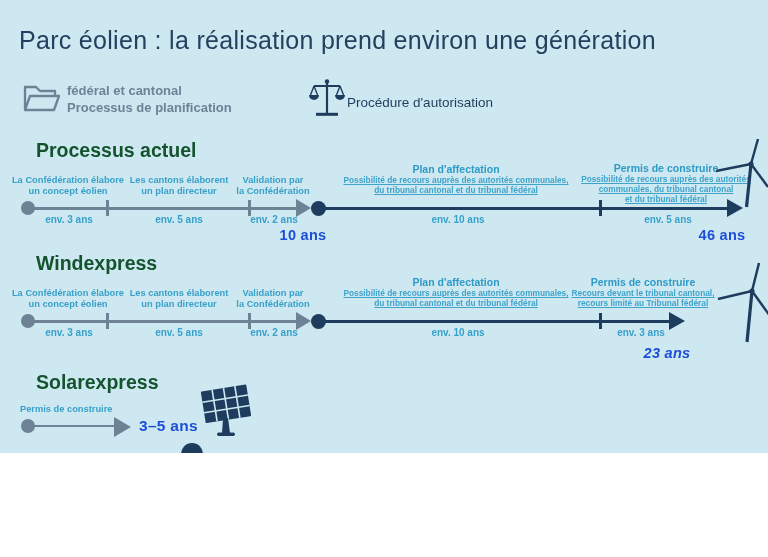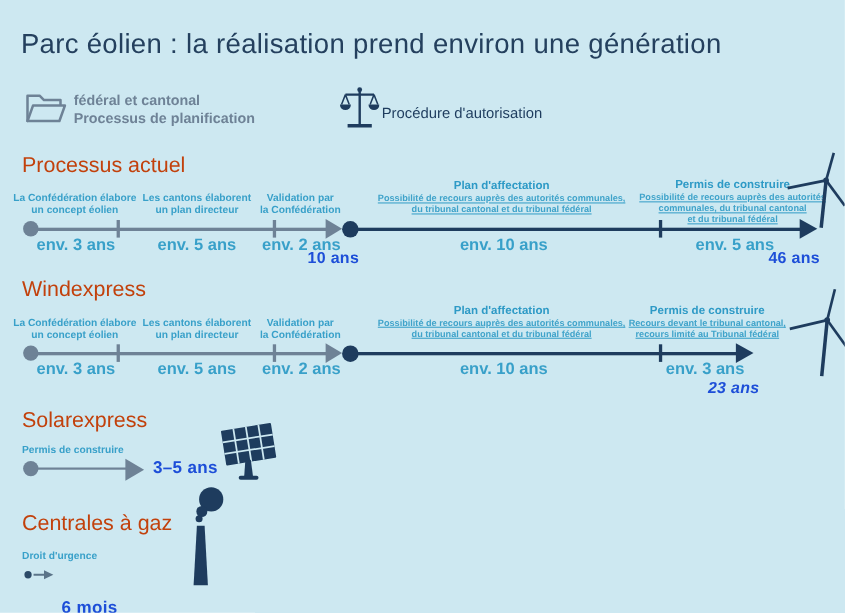--- a/index.html
+++ b/index.html
@@ -1,27 +1,27 @@
 <!DOCTYPE html>
 <html><head>
 <meta charset="utf-8">
 <style>
   html,body{margin:0;padding:0;}
   body{font-family:"Liberation Sans","DejaVu Sans",sans-serif;}
-  .canvas{position:relative;width:768px;height:557px;background:#cde8f1;overflow:hidden;}
+  .canvas{position:relative;width:768px;height:453px;background:#cde8f1;overflow:hidden;}
   .abs{position:absolute;}
   .page-title{font-size:25px;letter-spacing:.3px;color:#24405e;font-weight:400;white-space:nowrap;}
   .legend-text{font-size:13px;font-weight:bold;color:#6e8296;line-height:17px;}
   .legend-auth{font-size:13.5px;font-weight:normal;color:#1e3c5e;white-space:nowrap;}
-  .sec-heading{font-size:19.5px;font-weight:normal;color:#c2410c;white-space:nowrap;}
+  .sec-heading{font-size:19.5px;font-weight:bold;color:#14532d;white-space:nowrap;margin-left:16px;}
   .center-block{position:absolute;transform:translateX(-50%);text-align:center;}
   .lbl{font-size:9.3px;font-weight:bold;color:#38a0c9;line-height:10.5px;white-space:nowrap;}
   .phase-title{font-size:10.5px;font-weight:bold;color:#2e9ac6;line-height:11px;white-space:nowrap;}
   .phase-sub{font-size:8.3px;font-weight:bold;color:#3fa3ca;line-height:10px;white-space:nowrap;text-decoration:underline;}
-  .duration{font-size:15px;font-weight:bold;color:#38a0c9;white-space:nowrap;}
+  .duration{font-size:10px;font-weight:bold;color:#38a0c9;white-space:nowrap;}
   .total{font-size:14.5px;font-weight:bold;color:#1d4ed8;white-space:nowrap;letter-spacing:.3px;}
   .tl-line-gray{position:absolute;height:2.5px;background:#6e8296;}
   .tl-line-navy{position:absolute;height:2.8px;background:#1e3c5e;}
   .tl-dot-gray{position:absolute;width:14px;height:14px;border-radius:50%;background:#6e8296;}
   .tl-dot-navy{position:absolute;width:15px;height:15px;border-radius:50%;background:#1e3c5e;}
   .tl-tick-gray{position:absolute;width:2.5px;height:16px;background:#6e8296;}
   .tl-tick-navy{position:absolute;width:2.5px;height:16px;background:#1e3c5e;}
   .tl-arrow-gray{position:absolute;width:0;height:0;border-top:9px solid transparent;border-bottom:9px solid transparent;border-left:15px solid #6e8296;}
   .tl-arrow-navy{position:absolute;width:0;height:0;border-top:9.5px solid transparent;border-bottom:9.5px solid transparent;border-left:16px solid #1e3c5e;}
 </style>

